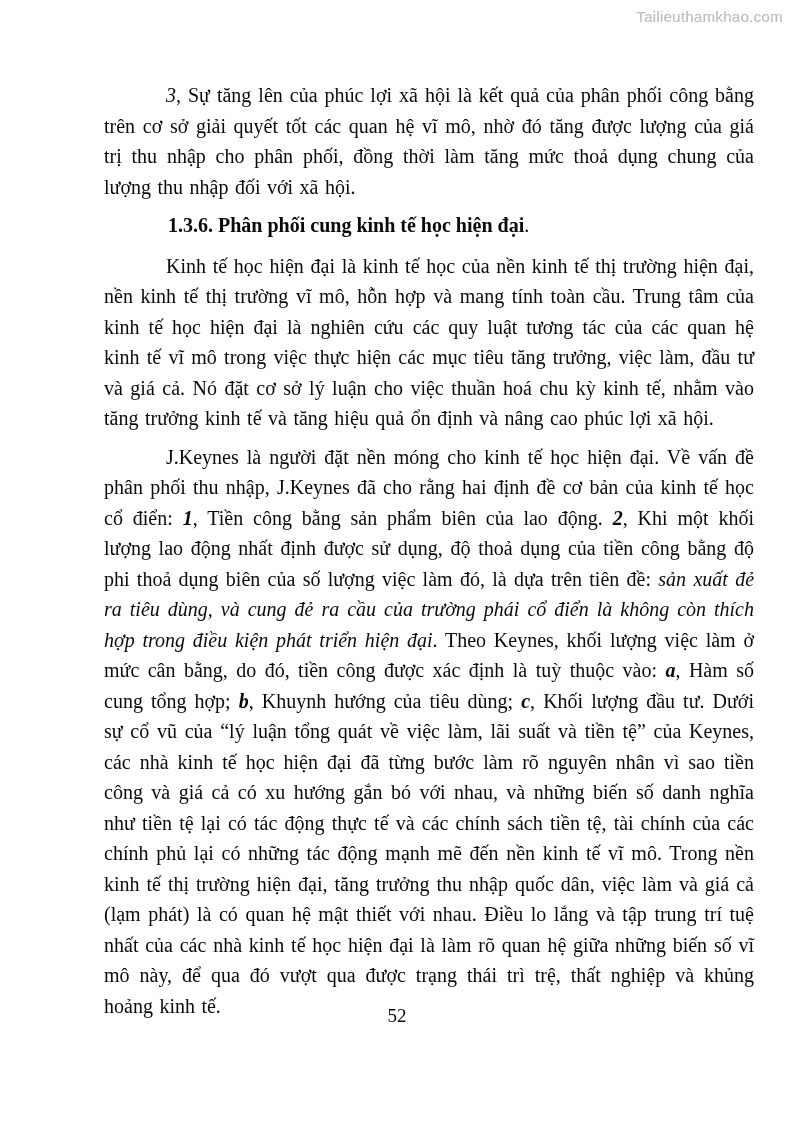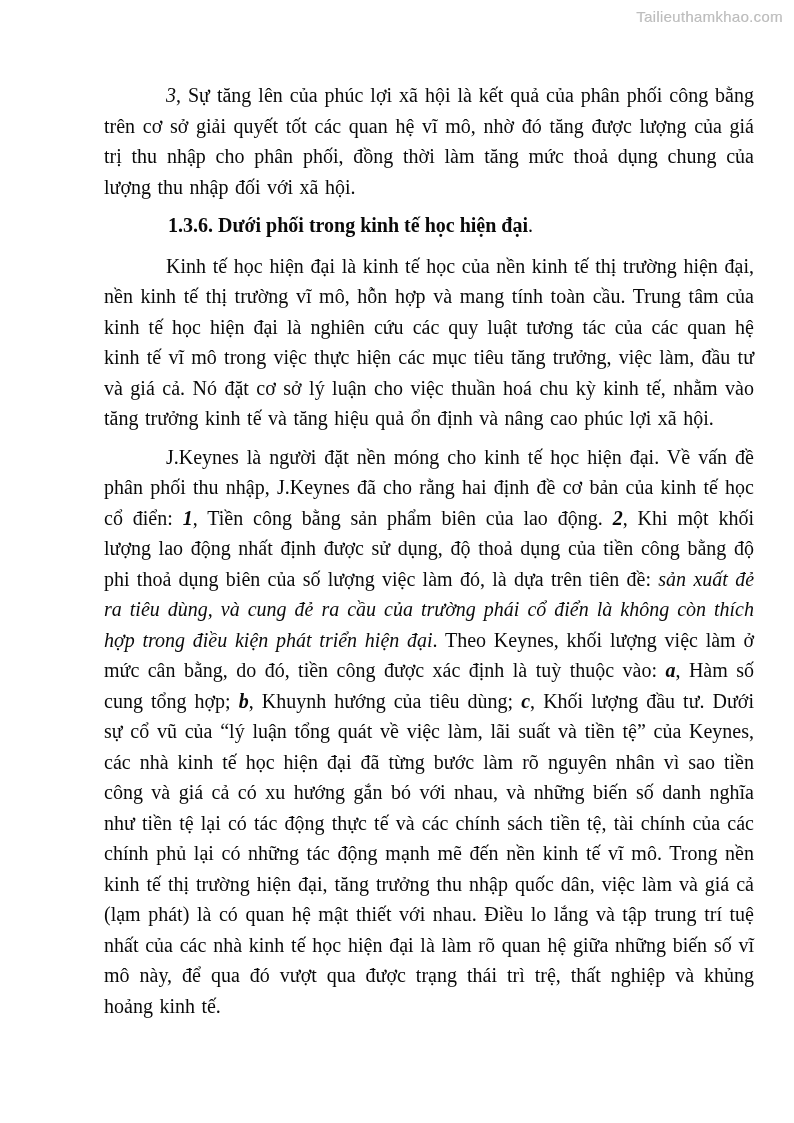--- a/index.html
+++ b/index.html
@@ -80,22 +80,23 @@
 <body>
 
 <div class="page">
 
   <div class="watermark">Tailieuthamkhao.com</div>
 
   <main class="content">
 
     <p class="para"><span class="num-marker">3</span><span>, Sự tăng lên của phúc lợi xã hội là kết quả của phân phối công bằng trên cơ sở giải quyết tốt các quan hệ vĩ mô, nhờ đó tăng được lượng của giá trị thu nhập cho phân phối, đồng thời làm tăng mức thoả dụng chung của lượng thu nhập đối với xã hội.</span></p>
 
-    <h3 class="heading"><span>1.3.6. Dưới phối trong kinh tế học hiện đại</span><span class="plain">.</span></h3>
+    <h3 class="heading"><span>1.3.6. Phân phối cung kinh tế học hiện đại</span><span class="plain">.</span></h3>
 
     <p class="para">Kinh tế học hiện đại là kinh tế học của nền kinh tế thị trường hiện đại, nền kinh tế thị trường vĩ mô, hỗn hợp và mang tính toàn cầu. Trung tâm của kinh tế học hiện đại là nghiên cứu các quy luật tương tác của các quan hệ kinh tế vĩ mô trong việc thực hiện các mục tiêu tăng trưởng, việc làm, đầu tư và giá cả. Nó đặt cơ sở lý luận cho việc thuần hoá chu kỳ kinh tế, nhằm vào tăng trưởng kinh tế và tăng hiệu quả ổn định và nâng cao phúc lợi xã hội.</p>
 
     <p class="para"><span>J.Keynes là người đặt nền móng cho kinh tế học hiện đại. Về vấn đề phân phối thu nhập, J.Keynes đã cho rằng hai định đề cơ bản của kinh tế học cổ điển: </span><span class="enum-marker">1</span><span>, Tiền công bằng sản phẩm biên của lao động. </span><span class="enum-marker">2</span><span>, Khi một khối lượng lao động nhất định được sử dụng, độ thoả dụng của tiền công bằng độ phi thoả dụng biên của số lượng việc làm đó, là dựa trên tiên đề: </span><span class="italic-quote">sản xuất đẻ ra tiêu dùng, và cung đẻ ra cầu của trường phái cổ điển là không còn thích hợp trong điều kiện phát triển hiện đại</span><span>. Theo Keynes, khối lượng việc làm ở mức cân bằng, do đó, tiền công được xác định là tuỳ thuộc vào: </span><span class="enum-marker">a</span><span>, Hàm số cung tổng hợp; </span><span class="enum-marker">b</span><span>, Khuynh hướng của tiêu dùng; </span><span class="enum-marker">c</span><span>, Khối lượng đầu tư. Dưới sự cổ vũ của “lý luận tổng quát về việc làm, lãi suất và tiền tệ” của Keynes, các nhà kinh tế học hiện đại đã từng bước làm rõ nguyên nhân vì sao tiền công và giá cả có xu hướng gắn bó với nhau, và những biến số danh nghĩa như tiền tệ lại có tác động thực tế và các chính sách tiền tệ, tài chính của các chính phủ lại có những tác động mạnh mẽ đến nền kinh tế vĩ mô. Trong nền kinh tế thị trường hiện đại, tăng trưởng thu nhập quốc dân, việc làm và giá cả (lạm phát) là có quan hệ mật thiết với nhau. Điều lo lắng và tập trung trí tuệ nhất của các nhà kinh tế học hiện đại là làm rõ quan hệ giữa những biến số vĩ mô này, để qua đó vượt qua được trạng thái trì trệ, thất nghiệp và khủng hoảng kinh tế.</span></p>
 
   </main>
 
+  <div class="page-number">52</div>
 
 </div>
 
 </body></html>

